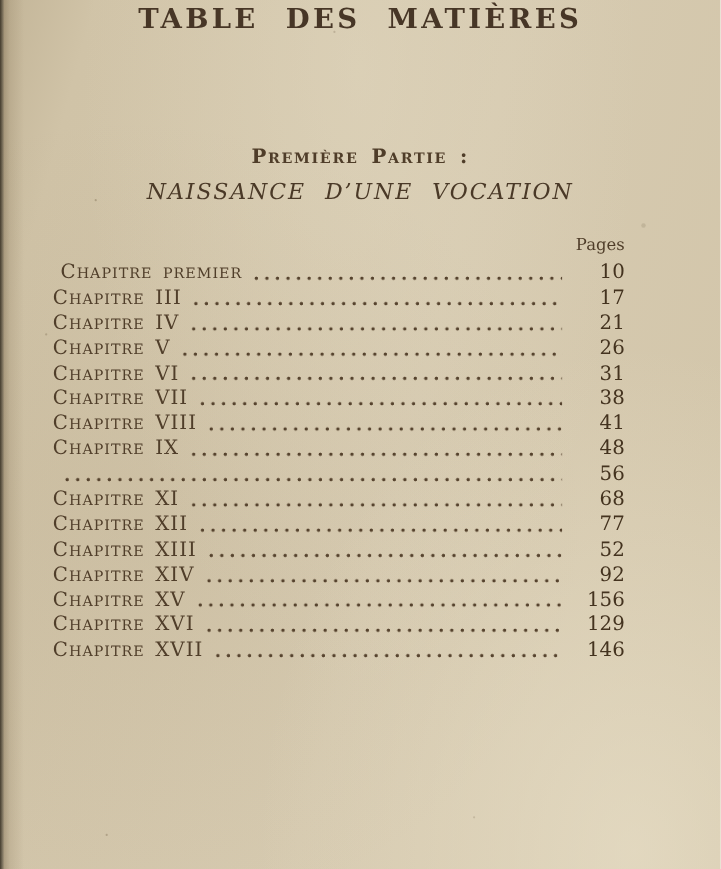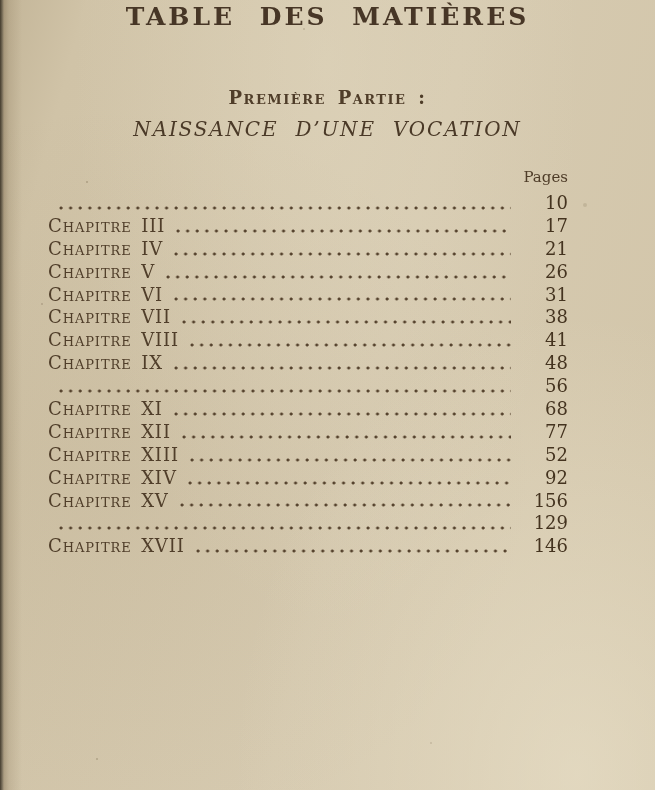--- a/index.html
+++ b/index.html
@@ -38,21 +38,21 @@
       430px 742px 0 0 rgba(90,72,48,0.18);
   }
   .title {
     margin: 0; 
     text-align: center;
     font-size: 25px; line-height: 34px; font-weight: 700;
     letter-spacing: 3px; word-spacing: 13px;
     color: #473626;
   }
   .part-heading {
-    margin-top: 52px;
+    margin-top: 97px;
     text-align: center;
     font-variant: small-caps;
     font-size: 18px; line-height: 24px; font-weight: 600;
     letter-spacing: 1.5px; word-spacing: 4px;
     color: #4f3d29;
   }
   .part-subtitle {
     margin-top: 6px;
     text-align: center;
     font-style: italic; font-weight: 400;
@@ -103,20 +103,21 @@
 
   <h1 class="title">TABLE DES MATIÈRES</h1>
 
   <div class="part-heading">Première Partie :</div>
   <div class="part-subtitle">NAISSANCE D’UNE VOCATION</div>
 
   <div class="pages-label">Pages</div>
 
   <div class="toc">
     <div class="row first">
+      <span class="chap">Chapitre premier</span>
       <span class="dots"></span>
       <span class="pg">10</span>
     </div>
     <div class="row">
       <span class="chap">Chapitre III</span>
       <span class="dots"></span>
       <span class="pg">17</span>
     </div>
     <div class="row">
       <span class="chap">Chapitre IV</span>
@@ -171,20 +172,21 @@
       <span class="chap">Chapitre XIV</span>
       <span class="dots"></span>
       <span class="pg">92</span>
     </div>
     <div class="row">
       <span class="chap">Chapitre XV</span>
       <span class="dots"></span>
       <span class="pg">156</span>
     </div>
     <div class="row">
+      <span class="chap">Chapitre XVI</span>
       <span class="dots"></span>
       <span class="pg">129</span>
     </div>
     <div class="row">
       <span class="chap">Chapitre XVII</span>
       <span class="dots"></span>
       <span class="pg">146</span>
     </div>
   </div>
 </div>

